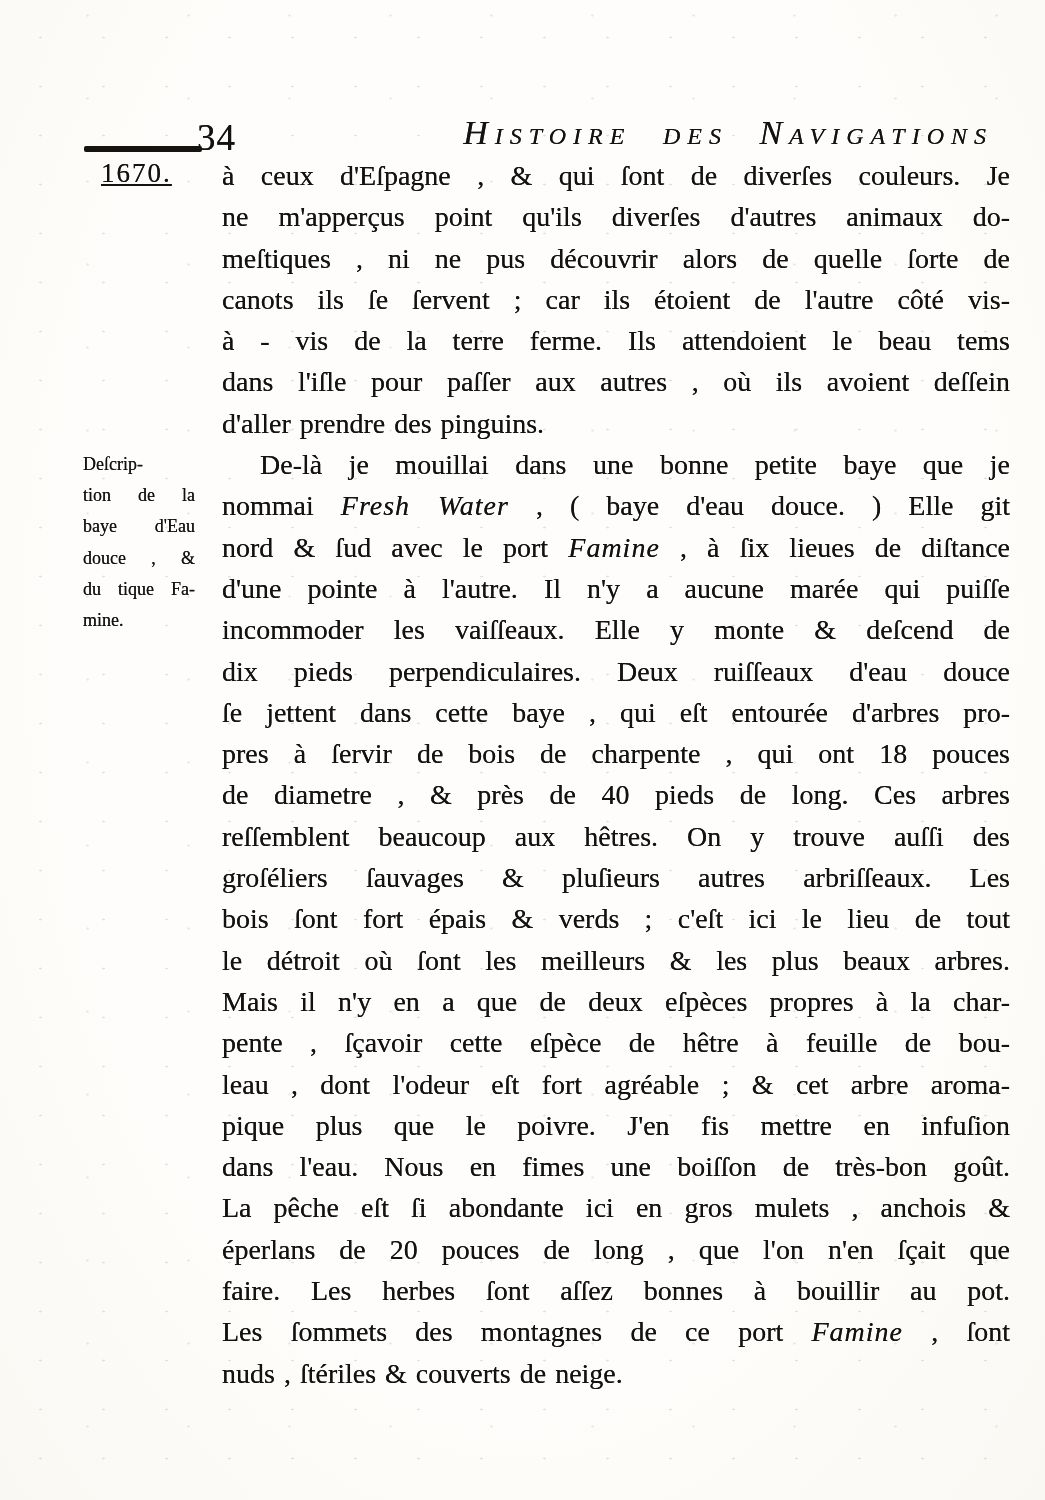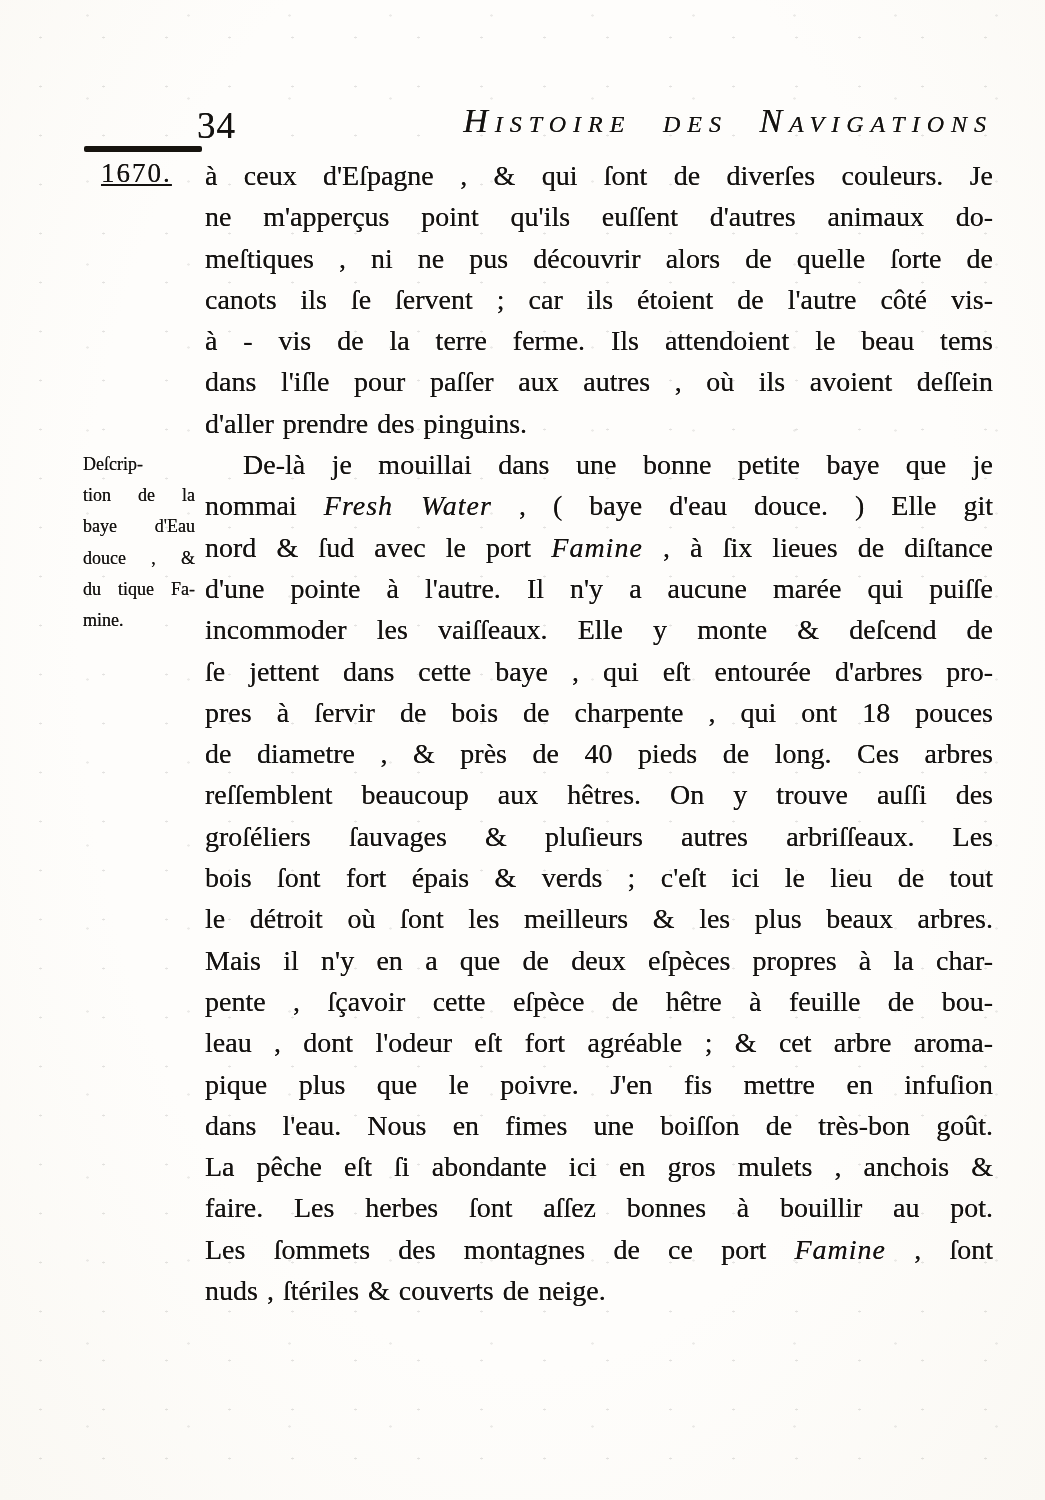--- a/index.html
+++ b/index.html
@@ -23,21 +23,21 @@
     background-image:
       radial-gradient(rgba(45,42,38,0.13) 1px, transparent 1.5px),
       radial-gradient(rgba(45,42,38,0.09) 1px, transparent 1.7px);
     background-size: 63px 49px, 101px 83px;
     background-position: 9px 13px, 37px 57px;
     pointer-events: none;
   }
 
   
   .header {
-    position: absolute; left: 205px; top: 102px; width: 788px; height: 44px;
+    position: absolute; left: 205px; top: 114px; width: 788px; height: 44px;
   }
   .page-number {
     position: absolute; left: -8px; top: 2px;
     font-size: 37px; letter-spacing: 1px;
   }
   .running-title {
     display: block; text-align: right;
     font-variant: small-caps;
     font-size: 34px;
     letter-spacing: 7px;
@@ -58,21 +58,21 @@
   }
   .margin-note {
     position: absolute; left: 83px; top: 449px; width: 112px;
     font-size: 18px; line-height: 31.2px;
   }
   .margin-note .note-line { text-align: justify; text-align-last: justify; }
   .margin-note .note-line.end { text-align-last: left; }
 
   
   .body-text {
-    position: absolute; left: 205px; top: 155px; width: 788px;
+    position: absolute; left: 222px; top: 155px; width: 788px;
     font-size: 28px; line-height: 41.3px;
     word-spacing: 2px;
   }
   .body-text .line { text-align: justify; text-align-last: justify; white-space: normal; }
   .body-text .line.end { text-align-last: left; }
   .body-text .line.indent { padding-left: 38px; }
   .it { font-style: italic; letter-spacing: 1px; }
 </style>
 </head>
 <body>
@@ -92,42 +92,44 @@
       <div class="note-line">Deſcrip-</div>
       <div class="note-line">tion de la</div>
       <div class="note-line">baye d'Eau</div>
       <div class="note-line">douce , &amp;</div>
       <div class="note-line">du tique Fa-</div>
       <div class="note-line end">mine.</div>
     </div>
 
   <div class="body-text">
       <div class="line"><span>à ceux d'Eſpagne , &amp; qui ſont de diverſes couleurs. Je</span></div>
-      <div class="line"><span>ne m'apperçus point qu'ils euſſent d'autres animaux do-</span></div>
+      <div class="line"><span>ne m'apperçus point qu'ils diverſes d'autres animaux do-</span></div>
       <div class="line"><span>meſtiques , ni ne pus découvrir alors de quelle ſorte de</span></div>
       <div class="line"><span>canots ils ſe ſervent ; car ils étoient de l'autre côté vis-</span></div>
       <div class="line"><span>à - vis de la terre ferme. Ils attendoient le beau tems</span></div>
       <div class="line"><span>dans l'iſle pour paſſer aux autres , où ils avoient deſſein</span></div>
       <div class="line end"><span>d'aller prendre des pinguins.</span></div>
       <div class="line indent"><span>De-là je mouillai dans une bonne petite baye que je</span></div>
       <div class="line"><span>nommai </span><span class="it">Fresh Water</span><span> , ( baye d'eau douce. ) Elle git</span></div>
       <div class="line"><span>nord &amp; ſud avec le port </span><span class="it">Famine</span><span> , à ſix lieues de diſtance</span></div>
       <div class="line"><span>d'une pointe à l'autre. Il n'y a aucune marée qui puiſſe</span></div>
       <div class="line"><span>incommoder les vaiſſeaux. Elle y monte &amp; deſcend de</span></div>
+      <div class="line"><span>dix pieds perpendiculaires. Deux ruiſſeaux d'eau douce</span></div>
       <div class="line"><span>ſe jettent dans cette baye , qui eſt entourée d'arbres pro-</span></div>
       <div class="line"><span>pres à ſervir de bois de charpente , qui ont 18 pouces</span></div>
       <div class="line"><span>de diametre , &amp; près de 40 pieds de long. Ces arbres</span></div>
       <div class="line"><span>reſſemblent beaucoup aux hêtres. On y trouve auſſi des</span></div>
       <div class="line"><span>groſéliers ſauvages &amp; pluſieurs autres arbriſſeaux. Les</span></div>
       <div class="line"><span>bois ſont fort épais &amp; verds ; c'eſt ici le lieu de tout</span></div>
       <div class="line"><span>le détroit où ſont les meilleurs &amp; les plus beaux arbres.</span></div>
       <div class="line"><span>Mais il n'y en a que de deux eſpèces propres à la char-</span></div>
       <div class="line"><span>pente , ſçavoir cette eſpèce de hêtre à feuille de bou-</span></div>
       <div class="line"><span>leau , dont l'odeur eſt fort agréable ; &amp; cet arbre aroma-</span></div>
       <div class="line"><span>pique plus que le poivre. J'en fis mettre en infuſion</span></div>
       <div class="line"><span>dans l'eau. Nous en fimes une boiſſon de très-bon goût.</span></div>
       <div class="line"><span>La pêche eſt ſi abondante ici en gros mulets , anchois &amp;</span></div>
+      <div class="line"><span>éperlans de 20 pouces de long , que l'on n'en ſçait que</span></div>
       <div class="line"><span>faire. Les herbes ſont aſſez bonnes à bouillir au pot.</span></div>
       <div class="line"><span>Les ſommets des montagnes de ce port </span><span class="it">Famine</span><span> , ſont</span></div>
       <div class="line end"><span>nuds , ſtériles &amp; couverts de neige.</span></div>
     </div>
 
 </div>
 
 </body></html>

